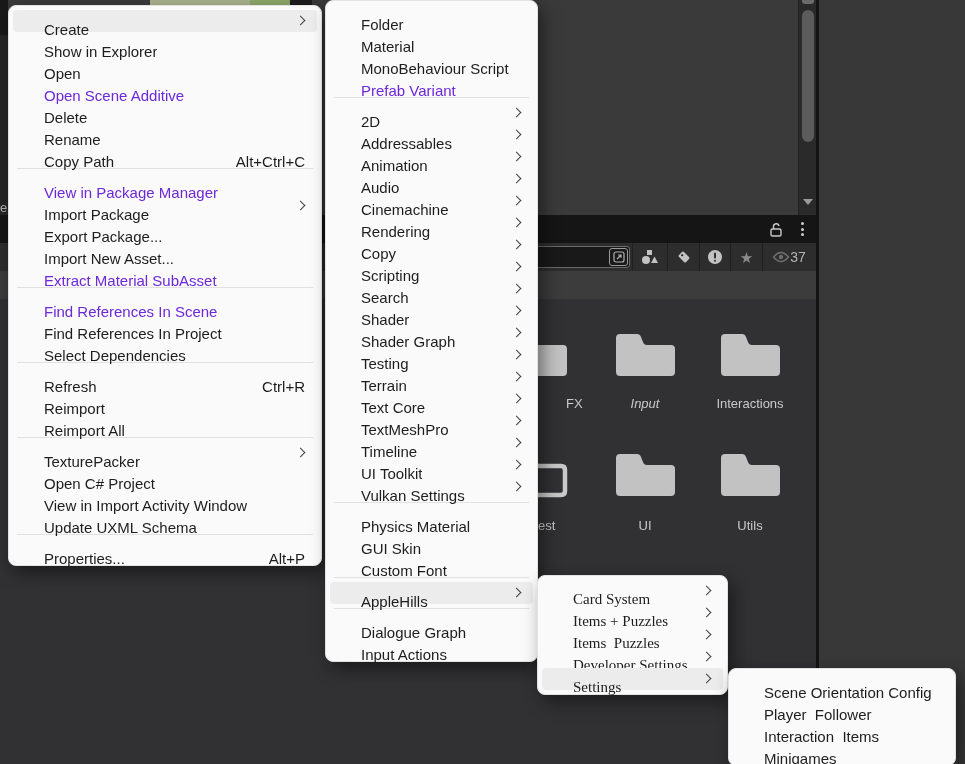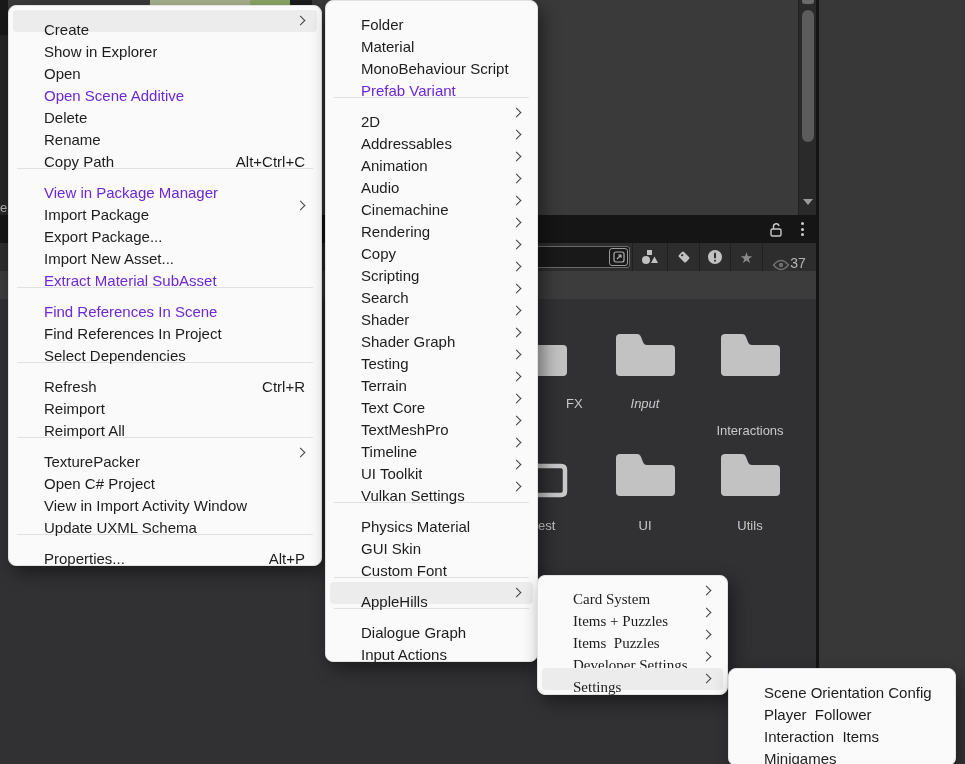--- a/index.html
+++ b/index.html
@@ -35,31 +35,31 @@
   .hdr-kebab i { width:3px; height:3px; border-radius:50%; background:#cfcfcf; }
 
   .proj-toolbar { position:absolute; left:0; top:243px; width:816px; height:28px; background:#2d2d2d; }
   .search-field { position:absolute; left:440px; top:3px; width:190px; height:22px; background:#191919;
       border:1px solid #6a6a6a; border-radius:3px; display:flex; align-items:center; }
   .search-field input { flex:1; height:100%; background:transparent; border:none; outline:none; color:#ddd; font-size:12px; padding:0 4px; }
   .search-openbox { width:19px; height:18px; margin-right:1px; border:1px solid #9a9a9a; border-radius:3px;
       display:flex; align-items:center; justify-content:center; }
   .tb-buttons { position:absolute; left:632px; top:0; width:184px; height:28px; display:flex; }
   .tb-btn { height:28px; display:flex; align-items:center; justify-content:center; border-left:1px solid #202020; flex:0 0 auto; }
-  .tb-btn.w1{width:35px;} .tb-btn.w2{width:32px;} .tb-btn.w3{width:31px;} .tb-btn.w4{width:32px;} .tb-btn.w5{width:53px; gap:0;align-items:flex-end;}
+  .tb-btn.w1{width:35px;} .tb-btn.w2{width:32px;} .tb-btn.w3{width:31px;} .tb-btn.w4{width:32px;} .tb-btn.w5{width:53px; gap:0;}
   .tb-star { color:#8a8a8a; font-size:15px; line-height:15px; }
   .eye-count { color:#b4b4b4; font-size:14px; }
 
   .proj-subbar { position:absolute; left:0; top:271px; width:816px; height:28px; background:#3c3c3c; }
   .proj-content { position:absolute; left:0; top:299px; width:816px; height:465px; background:#313133; }
 
   .folder-item { position:absolute; }
   .folder-label { position:absolute; color:#c9c9c9; font-size:13px; }
   .folder-label.centered { width:64px; text-align:center; }
-  .folder-label.wide { width:90px; text-align:center;margin-top:27px; }
+  .folder-label.wide { width:90px; text-align:center; }
 
   
   .menu { position:absolute; background:#fafafa; border:1px solid #e2e2e2; border-radius:8px;
       box-shadow:5px 7px 18px rgba(0,0,0,0.45); padding:4px 0; z-index:10; }
   .menu-item { position:relative; height:22px; margin:0 4px; padding:16px 12px 0 31px; border-radius:4px;
       display:flex; align-items:center; font-size:15px; color:#1d1d1d; }
   .menu-item.hl { background:#ececec; }
   .menu-item.disabled { color:#6d28d9; }
   .mi-label { white-space:pre; overflow:hidden; }
   .mi-shortcut { margin-left:auto; padding-left:14px; }

